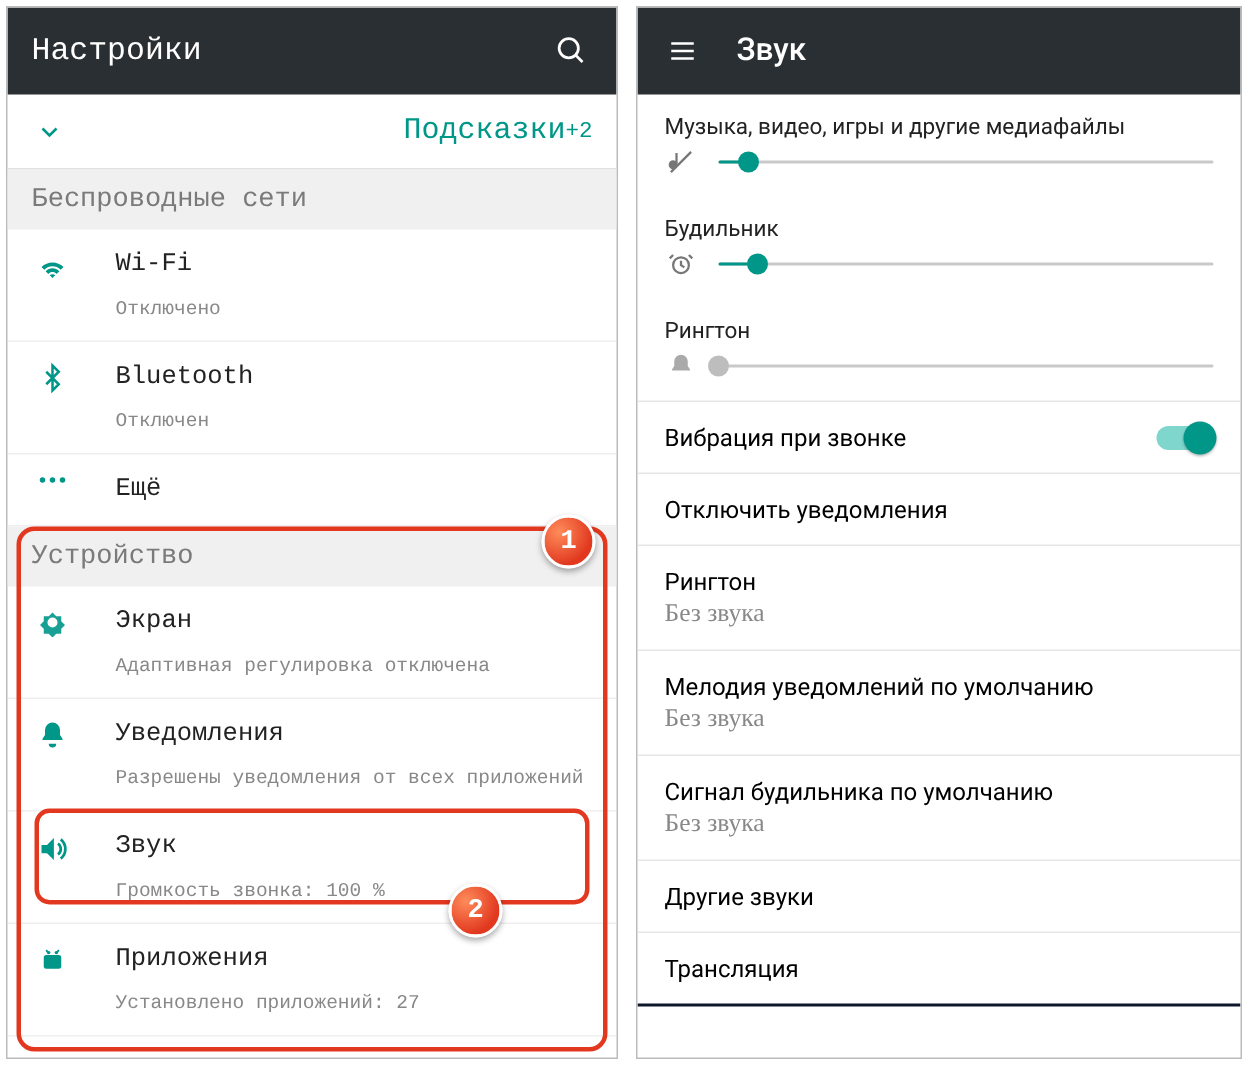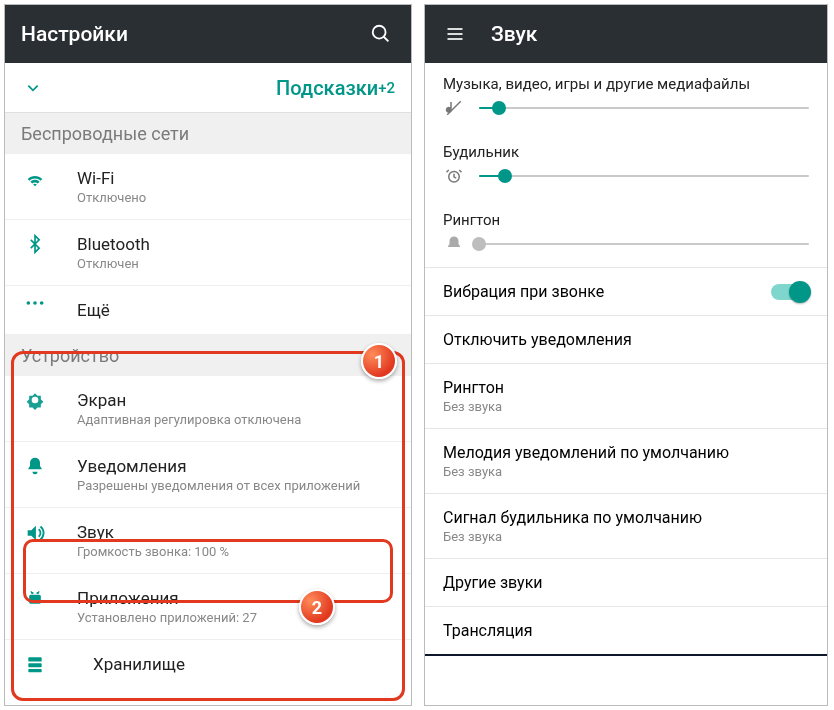--- a/index.html
+++ b/index.html
@@ -12,21 +12,21 @@
     overflow: hidden;
   }
   .panel {
     position: absolute;
     top: 4px;
     bottom: 4px;
     border: 1px solid #bbb;
     background: #fff;
     overflow: hidden;
   }
-  .panel-left { left: 4px; width: 408px; }
+  .panel-left { left: 4px; width: 408px; font-family: Liberation Mono, monospace; }
   .panel-right { left: 424px; width: 404px; }
 
   .header {
     height: 58px;
     background: #2a2f33;
     color: #fff;
     display: flex;
     align-items: center;
     padding: 0 16px;
   }
@@ -79,21 +79,21 @@
     justify-content: center;
     color: #009688;
     flex-shrink: 0;
   }
   .item .texts {
     margin-left: 28px;
     flex: 1;
     min-width: 0;
   }
   .item .t1 { font-size: 17px; color: #222; }
-  .item .t2 { font-size: 13px; color: #888; margin-top: 2px; }
+  .item .t2 { font-size: 13px; color: #888; margin-top: 12px; }
 
   
   .slider-block { padding: 12px 18px 8px 18px; }
   .slider-label { font-size: 15px; color: #222; margin-bottom: 6px; }
   .slider-row { display:flex; align-items:center; gap:14px; margin-bottom:6px;}
   .slider-row .sicon { width:22px; display:flex; justify-content:center; color:#777; }
   .track {
     flex:1; height:2px; background:#c9c9c9; position:relative; border-radius:2px;
   }
   .track .fill {
@@ -107,21 +107,21 @@
 
   .rrow {
     padding: 14px 18px;
     border-top: 1px solid #e6e6e6;
     display:flex; align-items:center;
     cursor:pointer;
   }
   .rrow.first { border-top: 1px solid #e6e6e6; }
   .rrow .rt { flex:1; }
   .rrow .rt .r1 { font-size:16px; color:#000000; }
-  .rrow .rt .r2 { font-size:13px; color:#888; margin-top:2px; }
+  .rrow .rt .r2 { font-size:17px; color:#888; margin-top:2px;font-family:Liberation Serif, serif; }
 
   .switch {
     width:38px; height:16px; background:#7fd6cc; border-radius:10px;
     position:relative;
   }
   .switch::after {
     content:""; position:absolute; right:-2px; top:-3px;
     width:22px; height:22px; background:#009688; border-radius:50%;
     box-shadow:0 1px 2px rgba(0,0,0,.3);
   }

